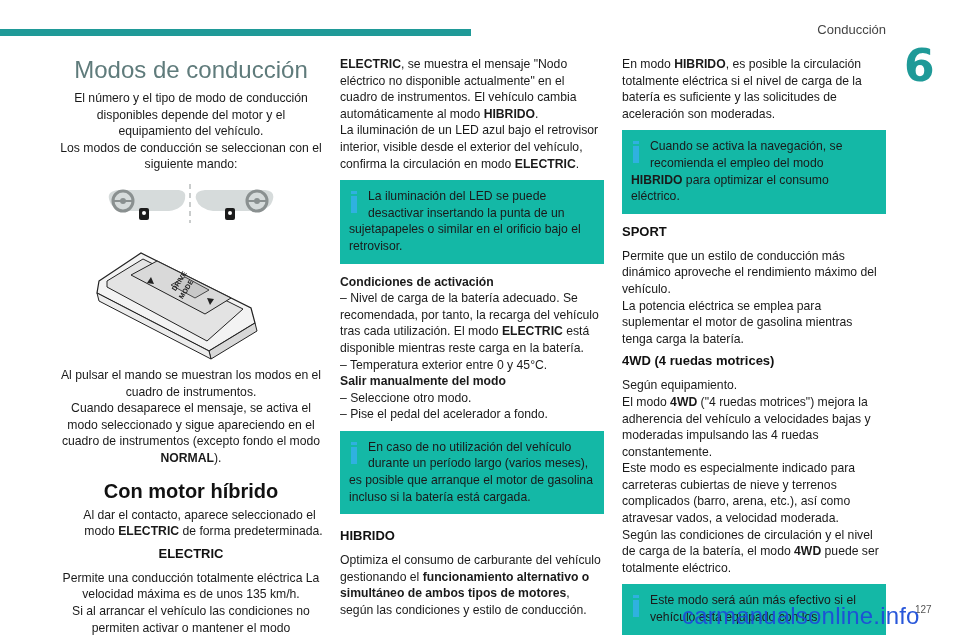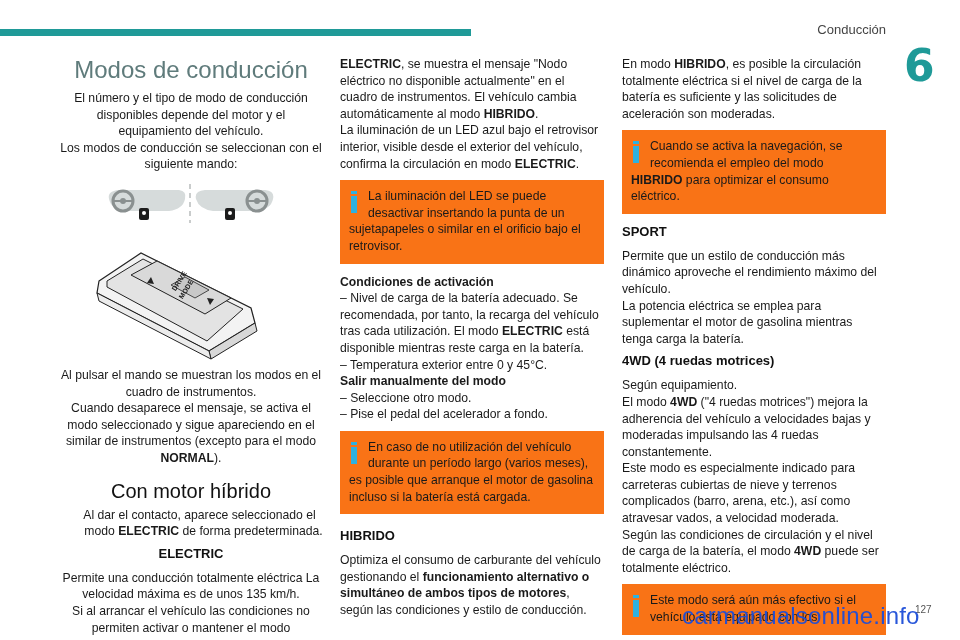--- a/index.html
+++ b/index.html
@@ -9,28 +9,28 @@
   .top-bar { position: absolute; left: 0; top: 29px; width: 471px; height: 7px; background: #1f9a98; }
   .running-header { position: absolute; top: 22px; right: 74px; font-size: 13px; color: #444; }
   .chapter-num { position: absolute; left: 904px; top: 44px; font-size: 44px; font-weight: bold; color: #1f9a98; font-family: "DejaVu Sans", sans-serif; line-height: 1; }
 
   .col { position: absolute; top: 56px; font-size: 12.2px; line-height: 16.6px; }
   .col1 { left: 59px; width: 264px; text-align: center; }
   .col2 { left: 340px; width: 264px; }
   .col3 { left: 622px; width: 264px; }
 
   h1.section-title { font-size: 24px; font-weight: normal; color: #5f7b7b; line-height: 28px; margin-bottom: 6px; }
-  h2.subsection { font-size: 20px; font-weight: normal; color: #111; line-height: 24px; margin: 12px 0 4px; }
+  h2.subsection { font-size: 20px; font-weight: bold; color: #111; line-height: 24px; margin: 12px 0 4px; }
   h3.mode { font-size: 13px; font-weight: bold; color: #111; margin: 6px 0 8px; line-height: 16px; }
   .indent { padding-left: 8px; text-indent: -8px; margin-left: 17px; }
 
   p { margin: 0; }
   b { font-weight: bold; }
 
-  .note { background: #f97316; padding: 8px 10px 9px 9px; margin: 8px 0 10px; position: relative; }
+  .note { background: #14b8a6; padding: 8px 10px 9px 9px; margin: 8px 0 10px; position: relative; }
   .note .info-icon { float: left; width: 6px; height: 22px; margin: 3px 11px 0 2px; position: relative; }
   .note .info-icon::before { content: ""; position: absolute; left: 0; top: 0; width: 6px; height: 3px; background: #2fb1e0; }
   .note .info-icon::after { content: ""; position: absolute; left: 0; top: 5px; width: 6px; height: 17px; background: #2fb1e0; }
 
   .figure { position: relative; width: 264px; height: 180px; margin: 8px 0 6px; }
   .figure svg { position: absolute; left: 0; top: 0; }
 
   .page-number { position: absolute; left: 915px; top: 604px; font-size: 10px; color: #555; }
   .watermark { position: absolute; left: 682px; top: 602px; font-size: 24px; color: #1d4ed8; letter-spacing: 0.2px; opacity: 0.95; }
 </style>
@@ -74,21 +74,21 @@
         <polygon points="147,124 151,118 154,125" fill="#222" transform="rotate(180 151 121)"></polygon>
         <text x="118" y="103" font-size="7" font-weight="bold" fill="#222" transform="rotate(-58 124 108)" font-family="Liberation Sans, sans-serif">DRIVE</text>
         <text x="125" y="111" font-size="7" font-weight="bold" fill="#222" transform="rotate(-58 131 116)" font-family="Liberation Sans, sans-serif">MODE</text>
         <path d="M150,170 L196,142 L198,150 L152,178 Z" fill="#d8d8d8" stroke="#222" stroke-width="1"></path>
         <path d="M38,112 L150,170 L152,178 L40,120 Z" fill="#ececec" stroke="#222" stroke-width="1"></path>
       </g>
     </svg>
   </div>
 
   <p>Al pulsar el mando se muestran los modos en el cuadro de instrumentos.</p>
-  <p><span>Cuando desaparece el mensaje, se activa el modo seleccionado y sigue apareciendo en el similar de instrumentos (excepto para el modo </span><b>NORMAL</b><span>).</span></p>
+  <p><span>Cuando desaparece el mensaje, se activa el modo seleccionado y sigue apareciendo en el cuadro de instrumentos (excepto fondo el modo </span><b>NORMAL</b><span>).</span></p>
 
   <h2 class="subsection">Con motor híbrido</h2>
   <p class="indent"><span>Al dar el contacto, aparece seleccionado el modo </span><b>ELECTRIC</b><span> de forma predeterminada.</span></p>
 
   <h3 class="mode">ELECTRIC</h3>
   <p>Permite una conducción totalmente eléctrica La velocidad máxima es de unos 135 km/h.</p>
   <p>Si al arrancar el vehículo las condiciones no permiten activar o mantener el modo</p>
 </div>
 
 <div class="col col2">

